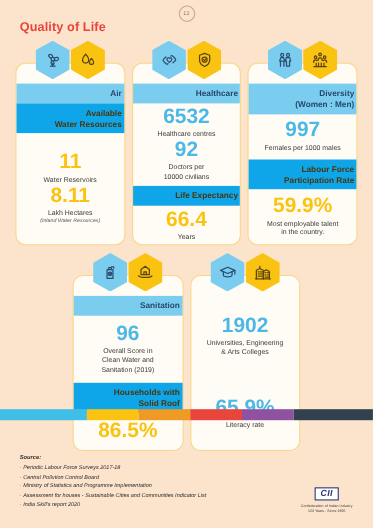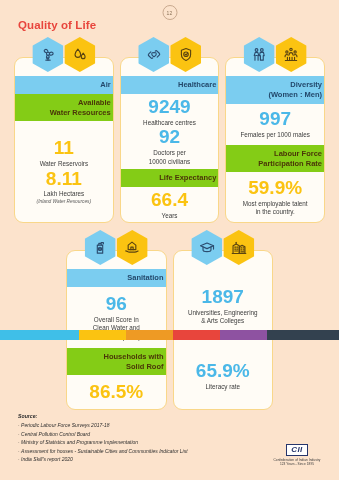--- a/index.html
+++ b/index.html
@@ -2,21 +2,21 @@
 <html><head>
 <meta charset="utf-8">
 <style>
   * { box-sizing: border-box; margin: 0; padding: 0; }
   html, body {
     width: 339px; height: 480px;
     font-family: "Liberation Sans", sans-serif;
     background: #FCE3CC;
     overflow: hidden;
   }
-  #page { position: relative; width: 339px; height: 340px; background: #FCE3CC; padding-left: 37px; }
+  #page { position: relative; width: 339px; height: 382px; background: #FCE3CC; padding-left: 37px; }
 
   
   .page-badge {
     position: absolute; top: 5px; left: 50%; transform: translateX(-50%);
     width: 15px; height: 15px; border-radius: 50%;
     border: 1px solid #C9A98E;
     display: flex; align-items: center; justify-content: center;
     font-size: 5px; color: #8C7358; letter-spacing: .2px;
   }
 
@@ -61,21 +61,21 @@
   .hex.yellow svg { stroke: #5B4410; }
 
   
   .band {
     text-align: right;
     font-size: 7.5px; font-weight: bold;
     line-height: 1.3;
     padding: 4px 2px;
   }
   .band-blue { background: #7BCDF0; color: #23486B; }
-  .band-yellow { background: #84cc16; color: #4A3608; }
+  .band-yellow { background: #0ea5e9; color: #4A3608; }
 
   .section {
     flex: 1 1 auto;
     display: flex; flex-direction: column;
     align-items: center; justify-content: center;
     padding: 3px 4px;
     text-align: center;
   }
   .bignum { font-size: 19px; font-weight: bold; line-height: 1.05; }
   .bignum.blue { color: #4BB8E8; }
@@ -173,21 +173,21 @@
               <g fill="none" stroke-width="1.6" stroke-linecap="round" stroke-linejoin="round">
                 <path d="M12 3.5 5.5 6v6c0 4 3 6.9 6.5 8.4 3.5-1.5 6.5-4.4 6.5-8.4V6L12 3.5z"></path>
                 <circle cx="12" cy="11.6" r="3.2"></circle>
                 <path d="M10.6 11.6 12 13l2-2.6"></path>
               </g>
             </svg>
           </span>
         </div>
         <div class="band band-blue">Healthcare</div>
         <div class="section">
-          <div class="bignum blue">9249</div>
+          <div class="bignum blue">6532</div>
           <div class="caption">Healthcare centres</div>
           <div class="bignum blue">92</div>
           <div class="caption">Doctors per<br>10000 civilians</div>
         </div>
         <div class="band band-yellow">Life Expectancy</div>
         <div class="section">
           <div class="bignum yellow">66.4</div>
           <div class="caption">Years</div>
         </div>
       </div>
@@ -283,21 +283,21 @@
                 <path d="M12.4 20.4V11l4-2 4 2v9.4"></path>
                 <path d="M2.4 20.4h19.2"></path>
                 <path d="M6 11.4h1.4M9 11.4h1.4M6 14.2h1.4M9 14.2h1.4M6 17h4.4"></path>
                 <path d="M14.6 12.6H16M18 12.6h1.4M14.6 15.4H16M18 15.4h1.4M14.6 18.2h4.8"></path>
                 <path d="M8 7.2V4.6"></path>
               </g>
             </svg>
           </span>
         </div>
         <div class="section">
-          <div class="bignum blue">1897</div>
+          <div class="bignum blue">1902</div>
           <div class="caption">Universities, Engineering<br>&amp; Arts Colleges</div>
         </div>
         <div class="section">
           <div class="bignum blue">65.9%</div>
           <div class="caption">Literacy rate</div>
         </div>
       </div>
     </div>
 
   <div class="source">

